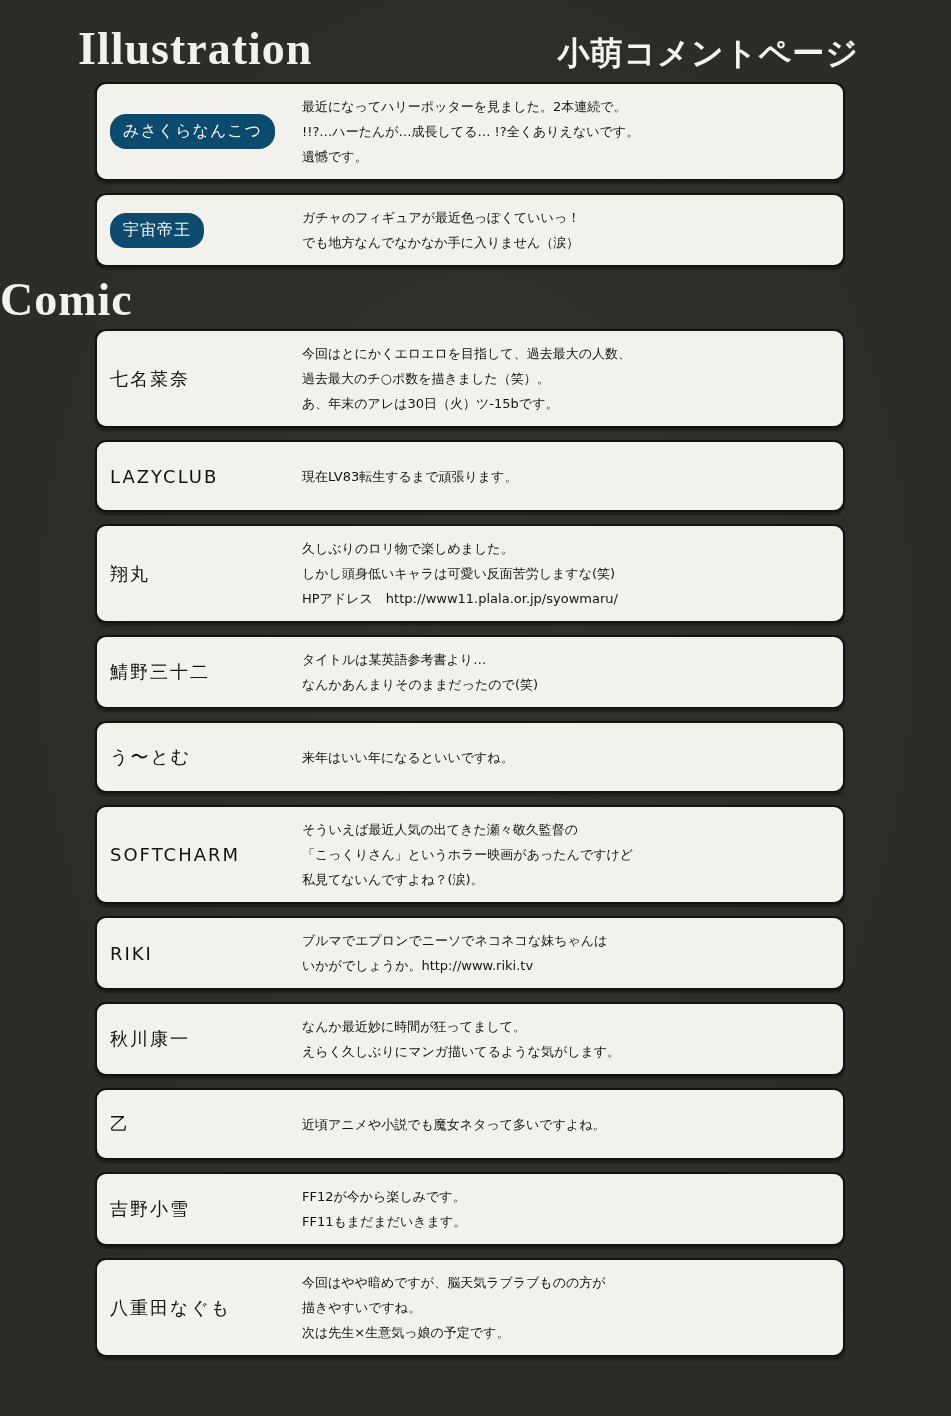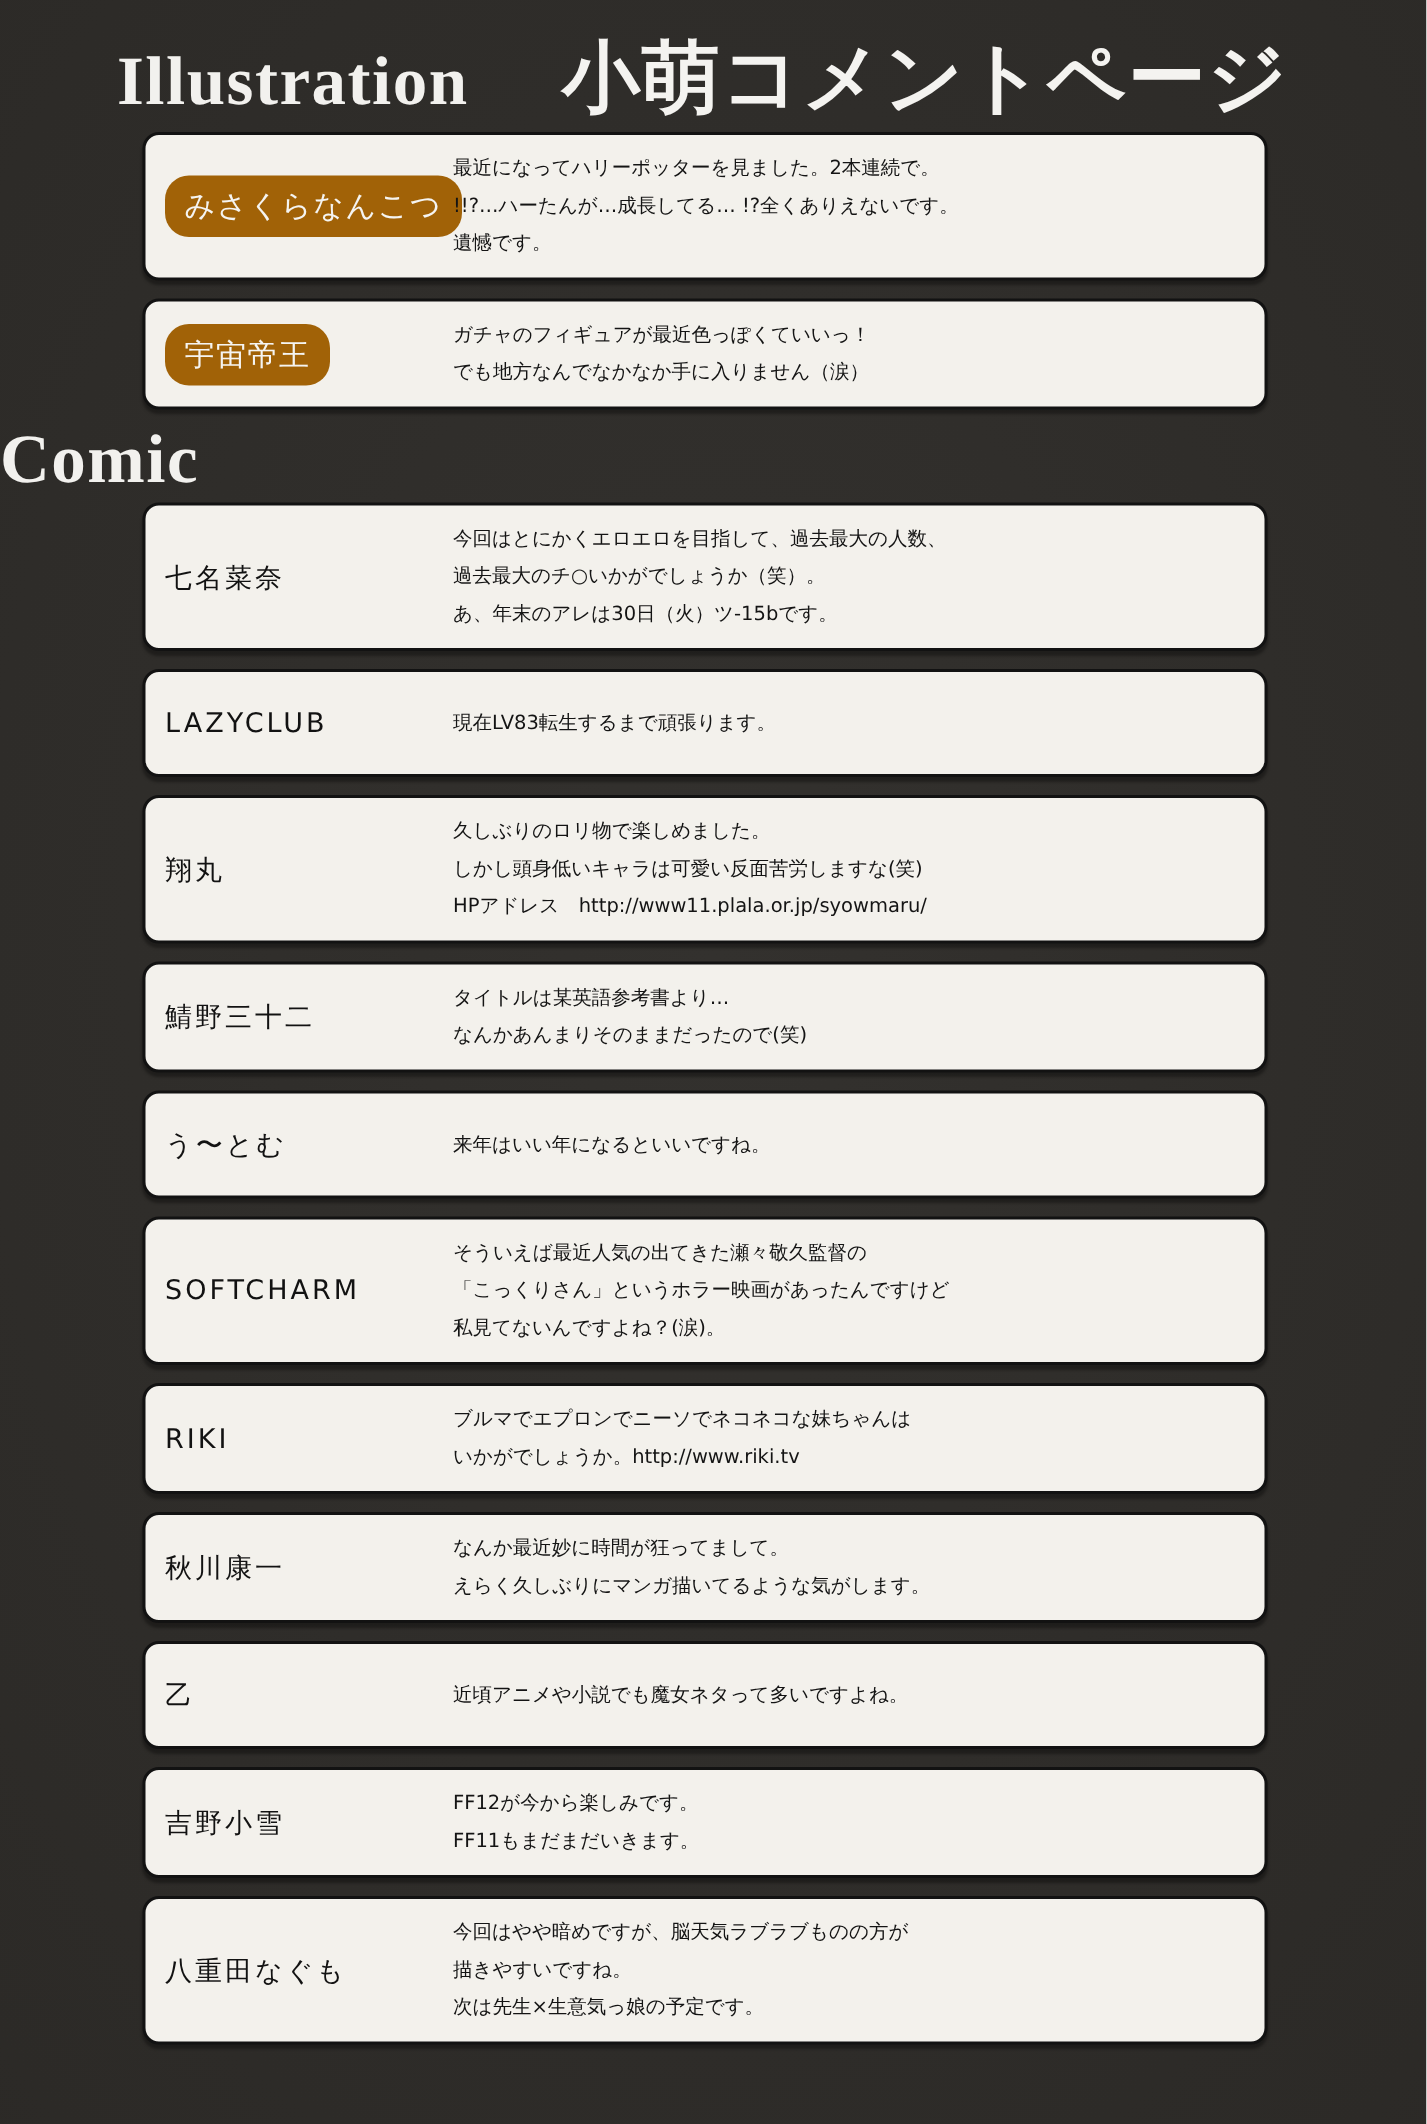--- a/index.html
+++ b/index.html
@@ -25,21 +25,21 @@
   .serif-title {
     font-family: "Liberation Serif", "DejaVu Serif", serif;
     font-weight: bold;
     font-size: 46px;
     color: #f2f1ee;
     letter-spacing: 1px;
     line-height: 1;
   }
   .jp-title {
     font-weight: bold;
-    font-size: 52px;
+    font-size: 32px;
     color: #f4f3f0;
     letter-spacing: 1px;
     line-height: 1;
   }
   .comic-header {
     padding: 2px 118px 6px 0;
     margin-top: -4px;
   }
   
   .list { margin: 0 106px 0 95px; }
@@ -63,25 +63,25 @@
     display: flex;
     align-items: center;
   }
   .artist-name {
     color: #121212;
     font-size: 18px;
     letter-spacing: 2px;
     white-space: nowrap;
   }
   .artist-name.pill {
-    background: #a16207;
+    background: #0c4a6e;
     color: #f5f4f1;
     border-radius: 16px;
     padding: 7px 13px;
-    font-size: 20px;
+    font-size: 16px;
     letter-spacing: 1px;
   }
   .comment-col {
     flex: 1;
     color: #141414;
     font-size: 13px;
     line-height: 25px;
     font-weight: 500;
     padding: 2px 4px 2px 0;
   }
@@ -123,21 +123,21 @@
     <span class="serif-title">Comic</span>
   </div>
 
   <div class="list" id="comic-list">
       <div class="entry">
     <div class="name-col">
       <span class="artist-name">七名菜奈</span>
     </div>
     <div class="comment-col">
           <div class="line">今回はとにかくエロエロを目指して、過去最大の人数、</div>
-          <div class="line">過去最大のチ○いかがでしょうか（笑）。</div>
+          <div class="line">過去最大のチ○ポ数を描きました（笑）。</div>
           <div class="line">あ、年末のアレは30日（火）ツ-15bです。</div>
         </div>
   </div>
       <div class="entry">
     <div class="name-col">
       <span class="artist-name">LAZYCLUB</span>
     </div>
     <div class="comment-col">
           <div class="line">現在LV83転生するまで頑張ります。</div>
         </div>

